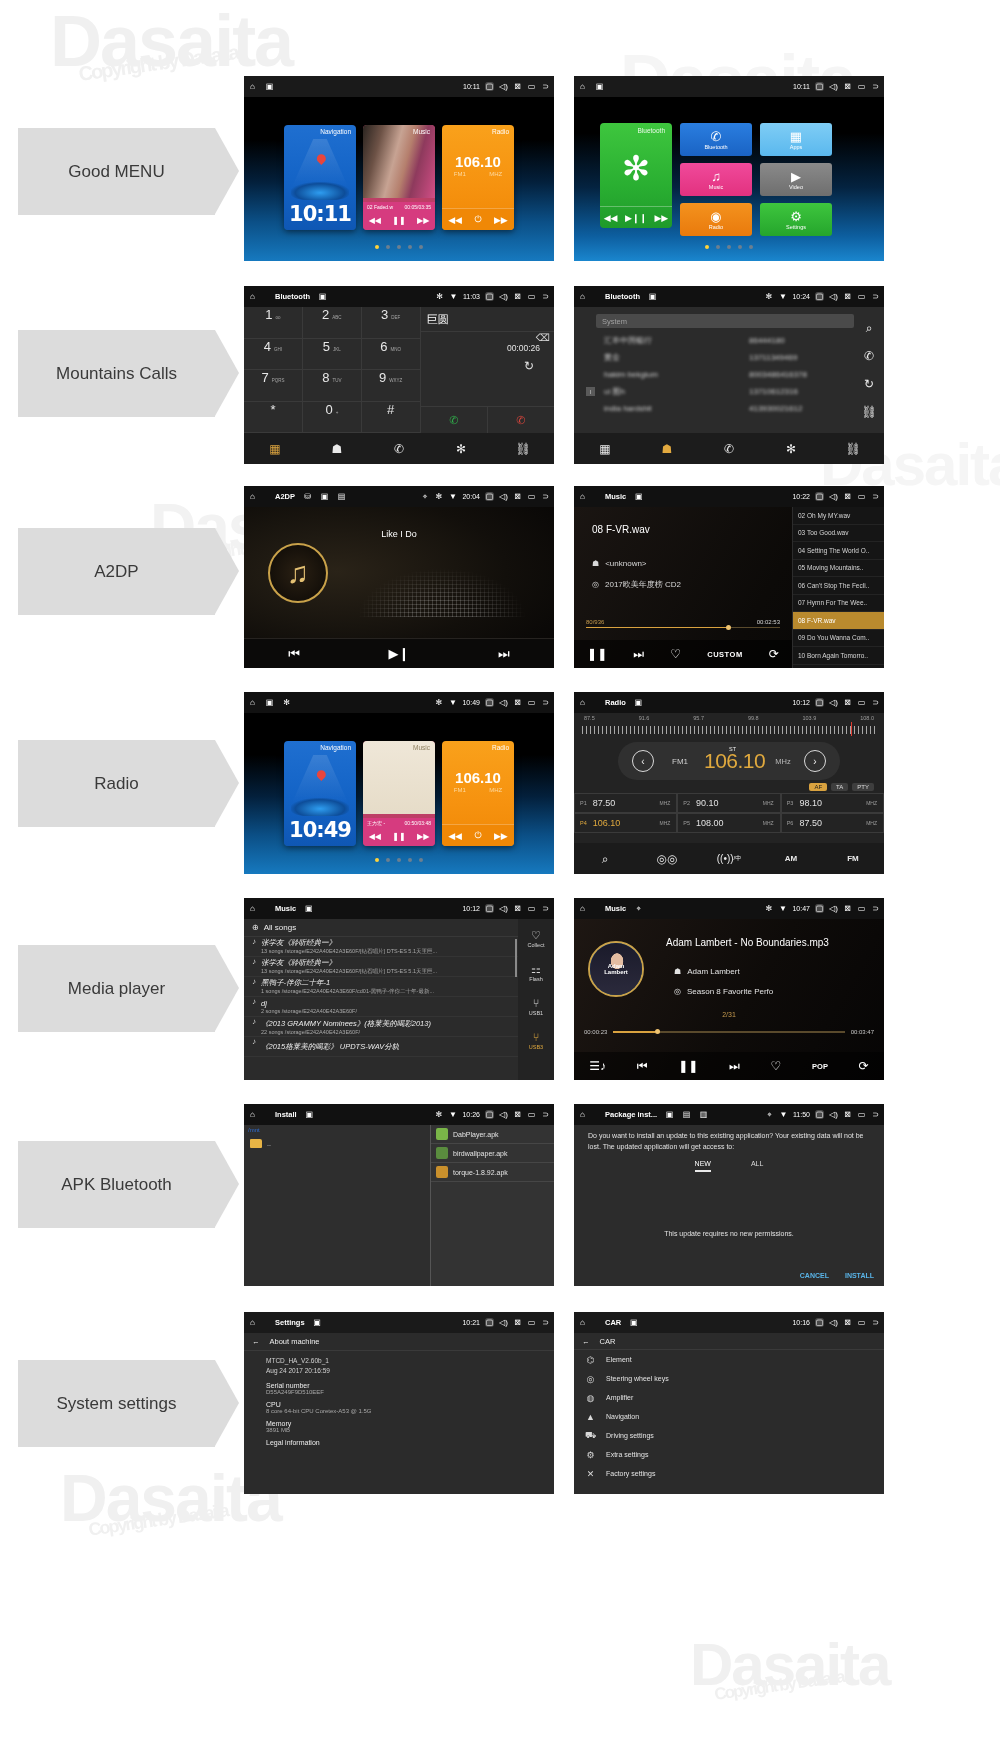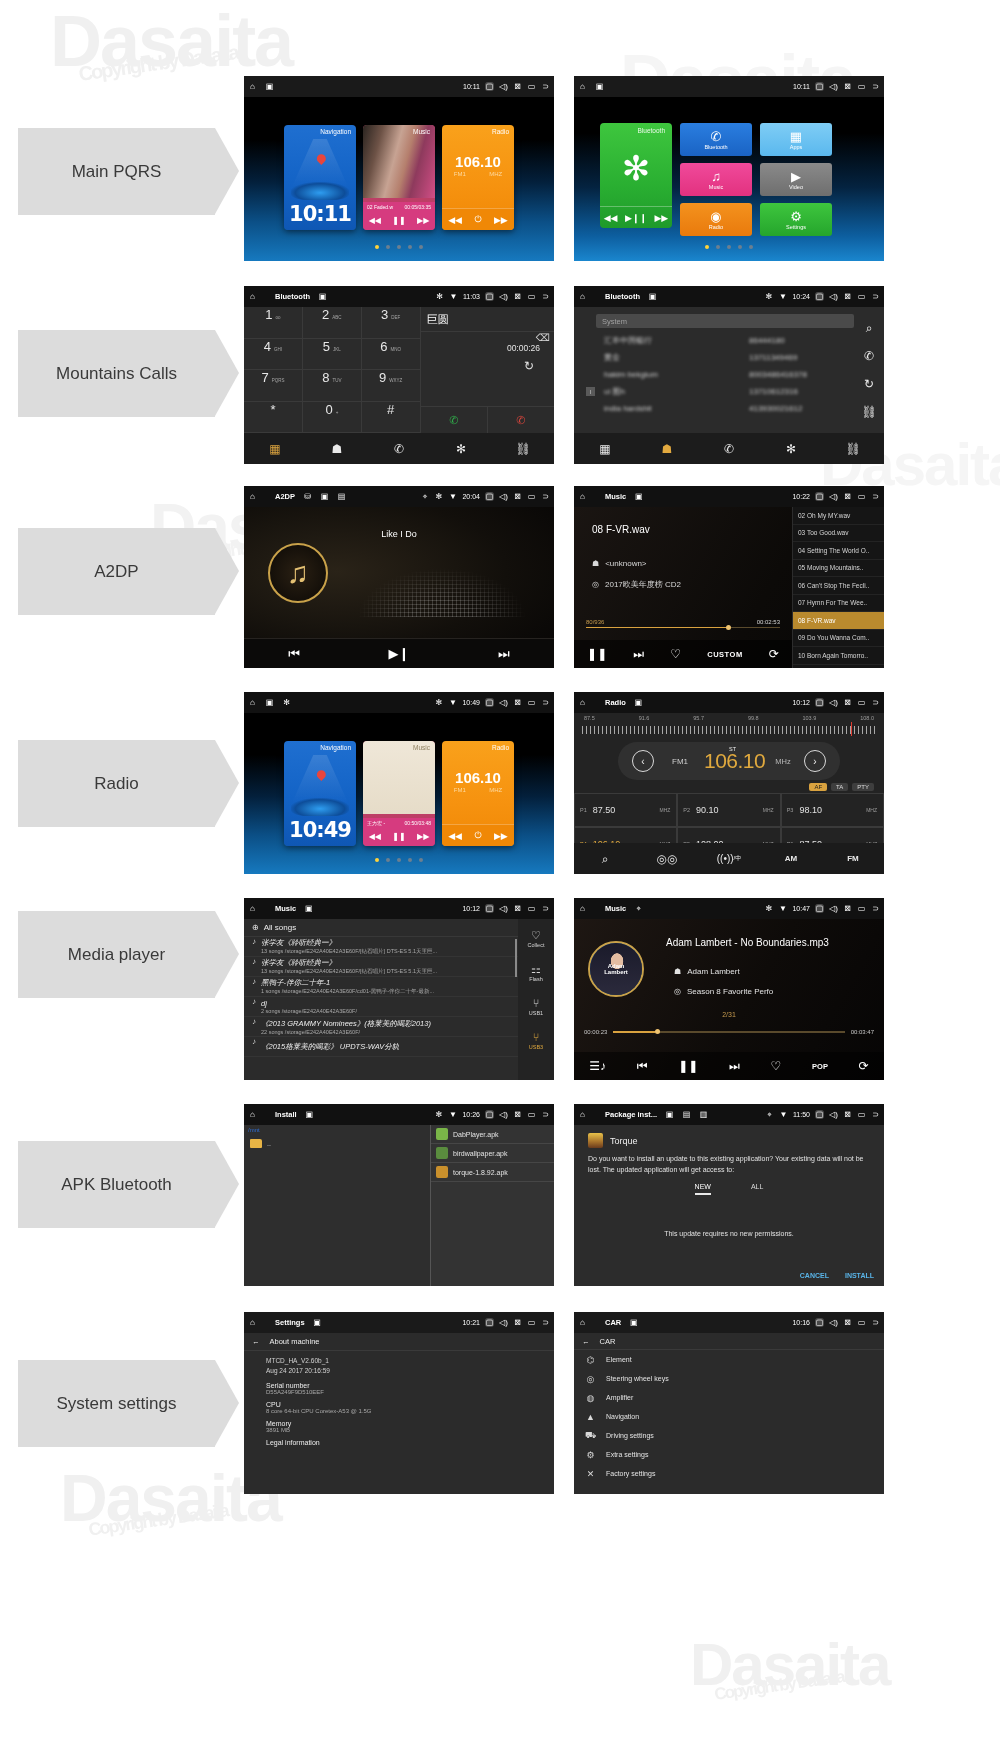--- a/index.html
+++ b/index.html
@@ -201,21 +201,21 @@
   .rfreq { margin-left:16px; color:#e0a93e; font-size:21px; letter-spacing:-.5px; }
   .rmhz { margin-left:10px; color:#b9b9b9; font-size:7.5px; }
   .rst { position:absolute; left:50%; top:4px; color:#ececec; font-size:5.5px; }
   .rnext { position:absolute; right:14px; width:22px; height:22px; border-radius:50%;
            border:1.3px solid #d8d8d8; display:flex; align-items:center; justify-content:center;
            color:#eee; font-size:10px; }
   .rbadges { display:flex; justify-content:flex-end; gap:4px; padding:3px 10px 2px; }
   .rb { font-size:6px; padding:1px 5px; border-radius:2px; background:#3e3e3e; color:#ddd; }
   .rb.on { background:#d9a23f; color:#1c1c1c; }
   .rpre { display:grid; grid-template-columns:repeat(3,1fr); }
-  .rcell { height:34px; border:1px solid #3a3a3a; display:flex; align-items:center;
+  .rcell { height:20px; border:1px solid #3a3a3a; display:flex; align-items:center;
            padding:0 5px; color:#e2e2e2; font-size:7.5px; position:relative; }
   .rcell .p { font-size:5.5px; color:#9c9c9c; margin-right:6px; }
   .rcell .f { font-size:9px; }
   .rcell .u { position:absolute; right:6px; font-size:5px; color:#9c9c9c; }
   .rcell.act .p { color:#e0a93e; }
   .rcell.act .f { color:#e0a93e; }
 
   
   .ml { position:absolute; inset:21px 0 0 0; background:#2b2b2b; }
   .ml-left { position:absolute; left:0; right:36px; top:0; bottom:0; }
@@ -313,32 +313,32 @@
 <div class="wm w5">Dasaita</div>
 <div class="wm w2">Dasaita</div>
 <div class="wm w2s">Copyright by Dasaita</div>
 <div class="wm w6">Dasaita</div>
 <div class="wm w3">Dasaita</div>
 <div class="wm w3s">Copyright by Dasaita</div>
 <div class="wm w4">Dasaita</div>
 <div class="wm w4s">Copyright by Dasaita</div>
 
 <div class="tag" style="top:128px">
-  <span class="tl">Main PQRS</span>
+  <span class="tl">Good MENU</span>
   </div>
 <div class="tag" style="top:330px">
   <span class="tl">Mountains Calls</span>
   </div>
 <div class="tag" style="top:528px">
   <span class="tl">A2DP</span>
   </div>
 <div class="tag" style="top:740px">
   <span class="tl">Radio</span>
   </div>
-<div class="tag" style="top:911px">
+<div class="tag" style="top:945px">
   <span class="tl">Media player</span>
   </div>
 <div class="tag" style="top:1141px">
   <span class="tl">APK Bluetooth</span>
   </div>
 <div class="tag" style="top:1360px">
   <span class="tl">System settings</span>
   </div>
 
 <div class="scr" style="left:244px; top:76px; width:310px; height:185px;">
@@ -1051,24 +1051,20 @@
       <span class="sb-ic">▼</span>
       <span>11:50</span>
       <span class="sb-ic cam">▢</span>
       <span class="sb-ic">◁)</span>
       <span class="sb-ic">⊠</span>
       <span class="sb-ic">▭</span>
       <span class="sb-ic">⊃</span>
     </div>
   </div>
   <div class="pk">
-    <div class="pk-app">
-      <span class="ic"></span>
-      <span class="nm">Torque</span>
-    </div>
     <div class="pk-body">Do you want to install an update to this existing application? Your existing data will not be lost. The updated application will get access to:</div>
     <div class="pk-tabs">
       <span class="t on">NEW</span>
       <span class="t">ALL</span>
     </div>
     <div class="pk-note">This update requires no new permissions.</div>
     <div class="pk-acts">
       <span>CANCEL</span>
       <span>INSTALL</span>
     </div>

